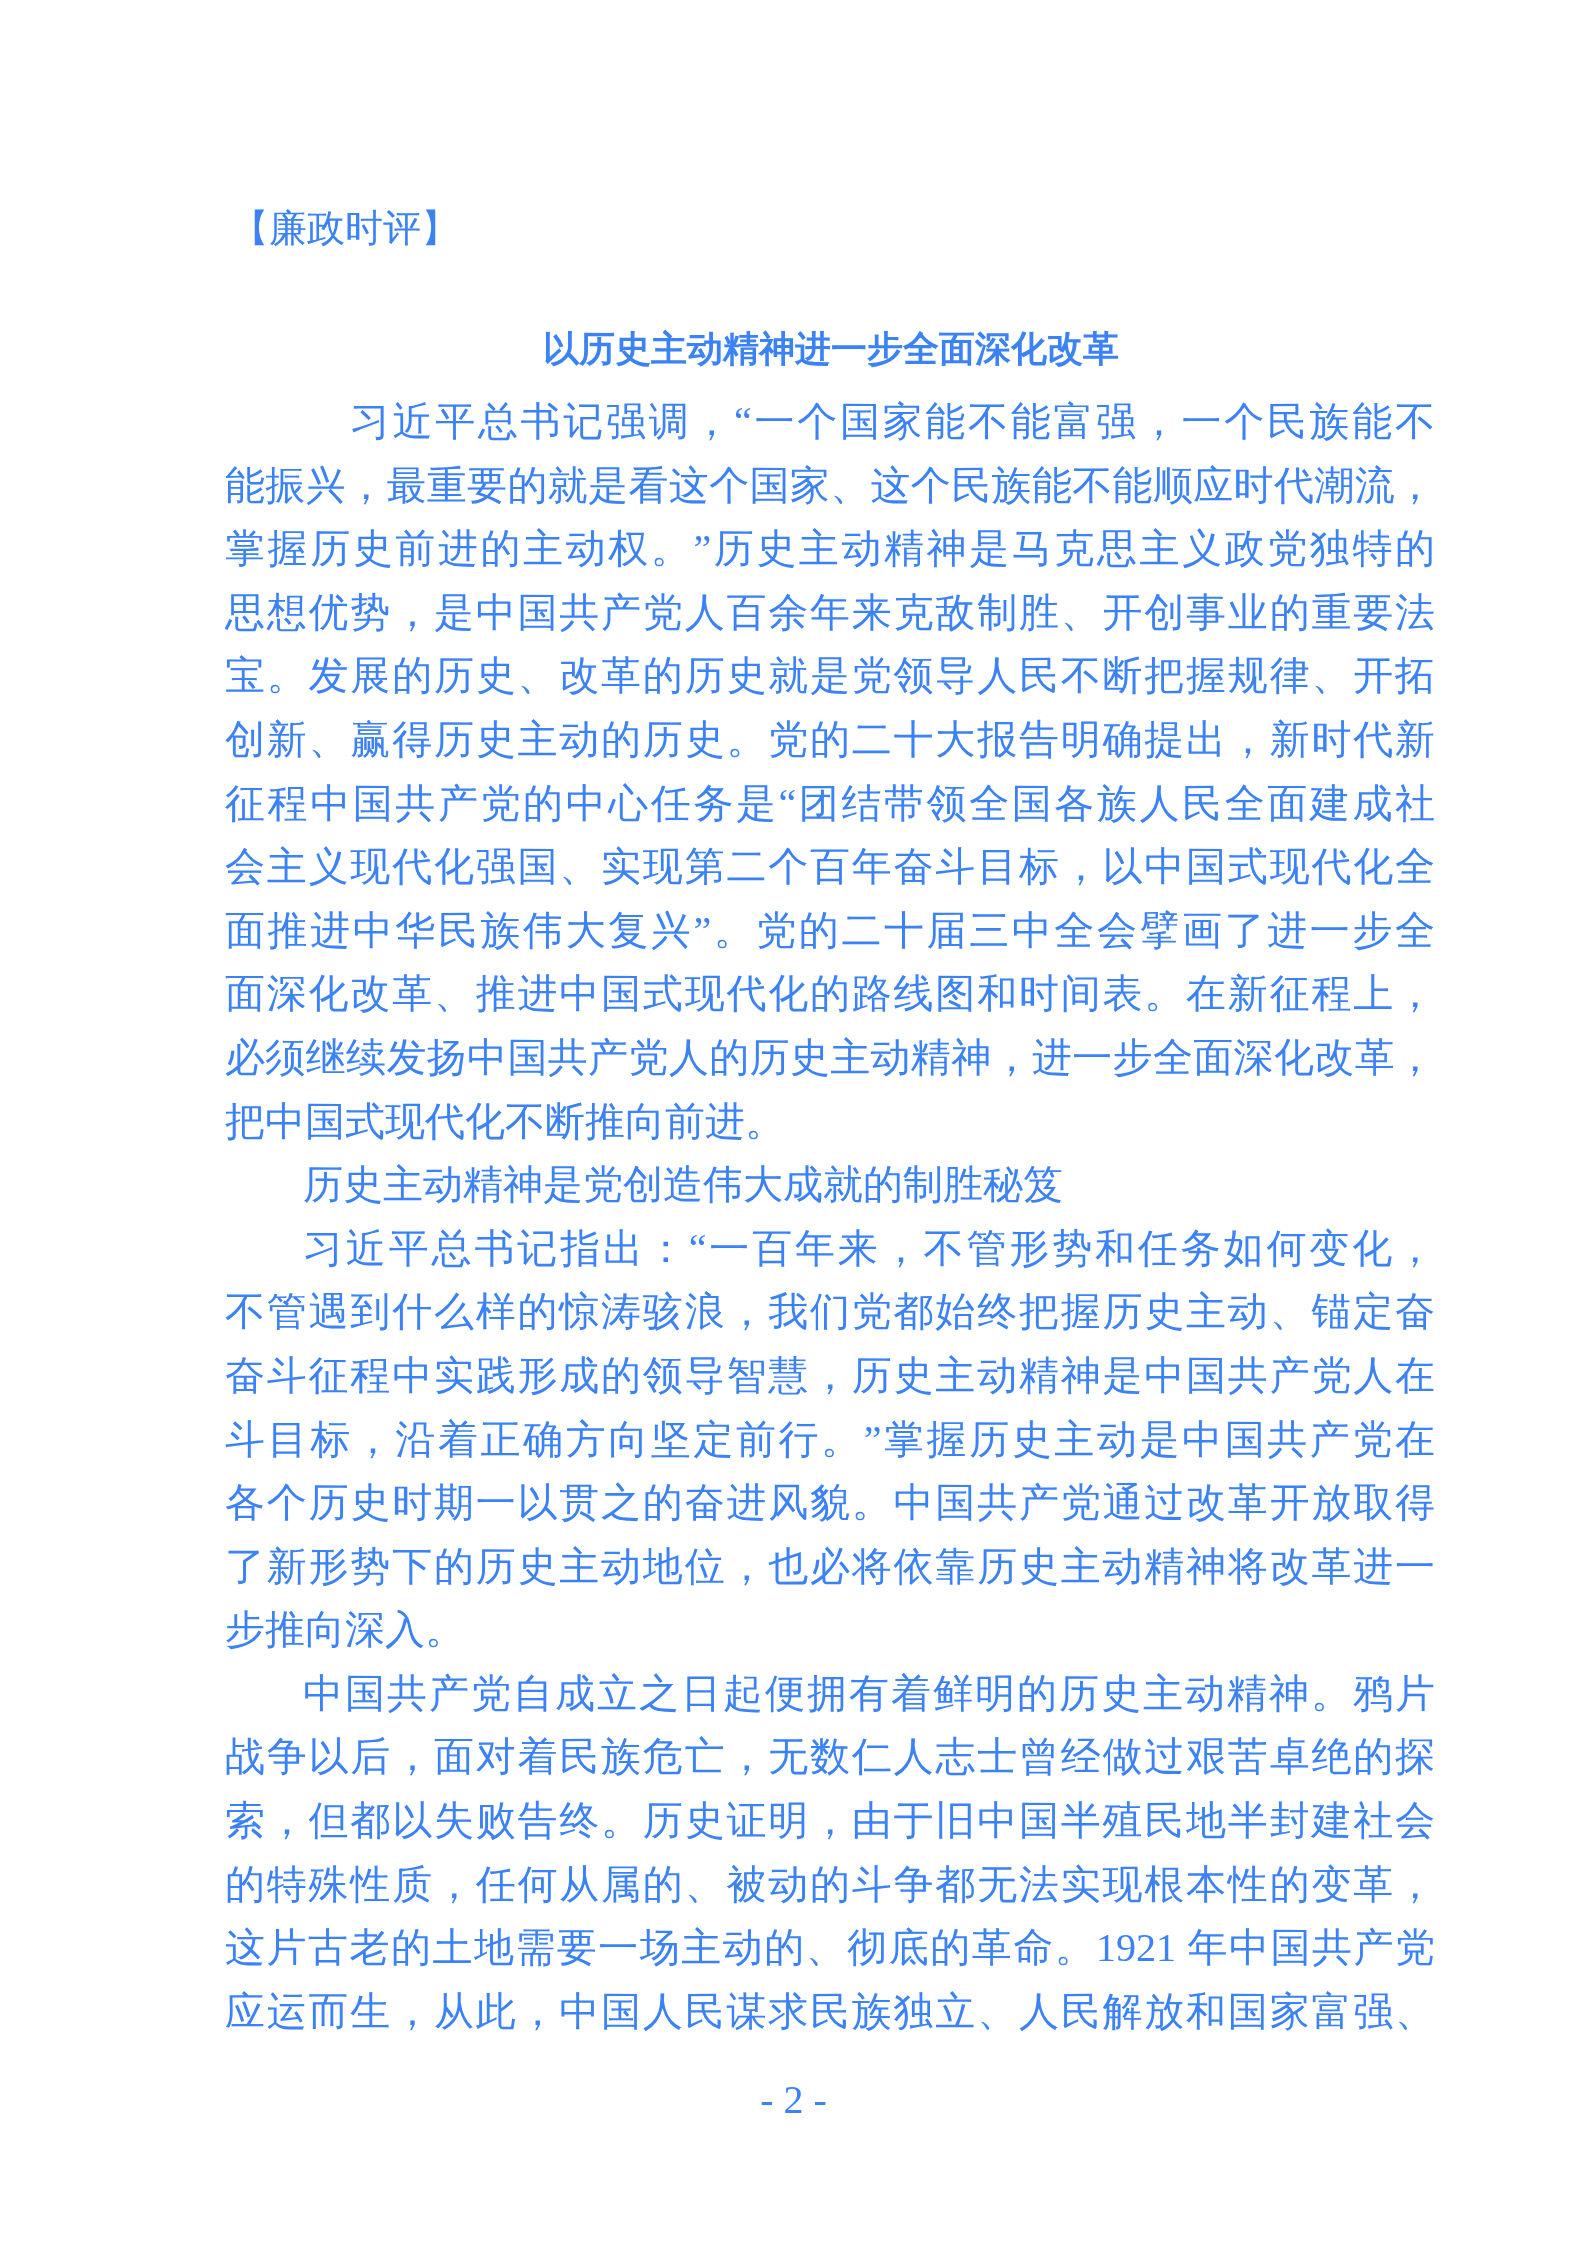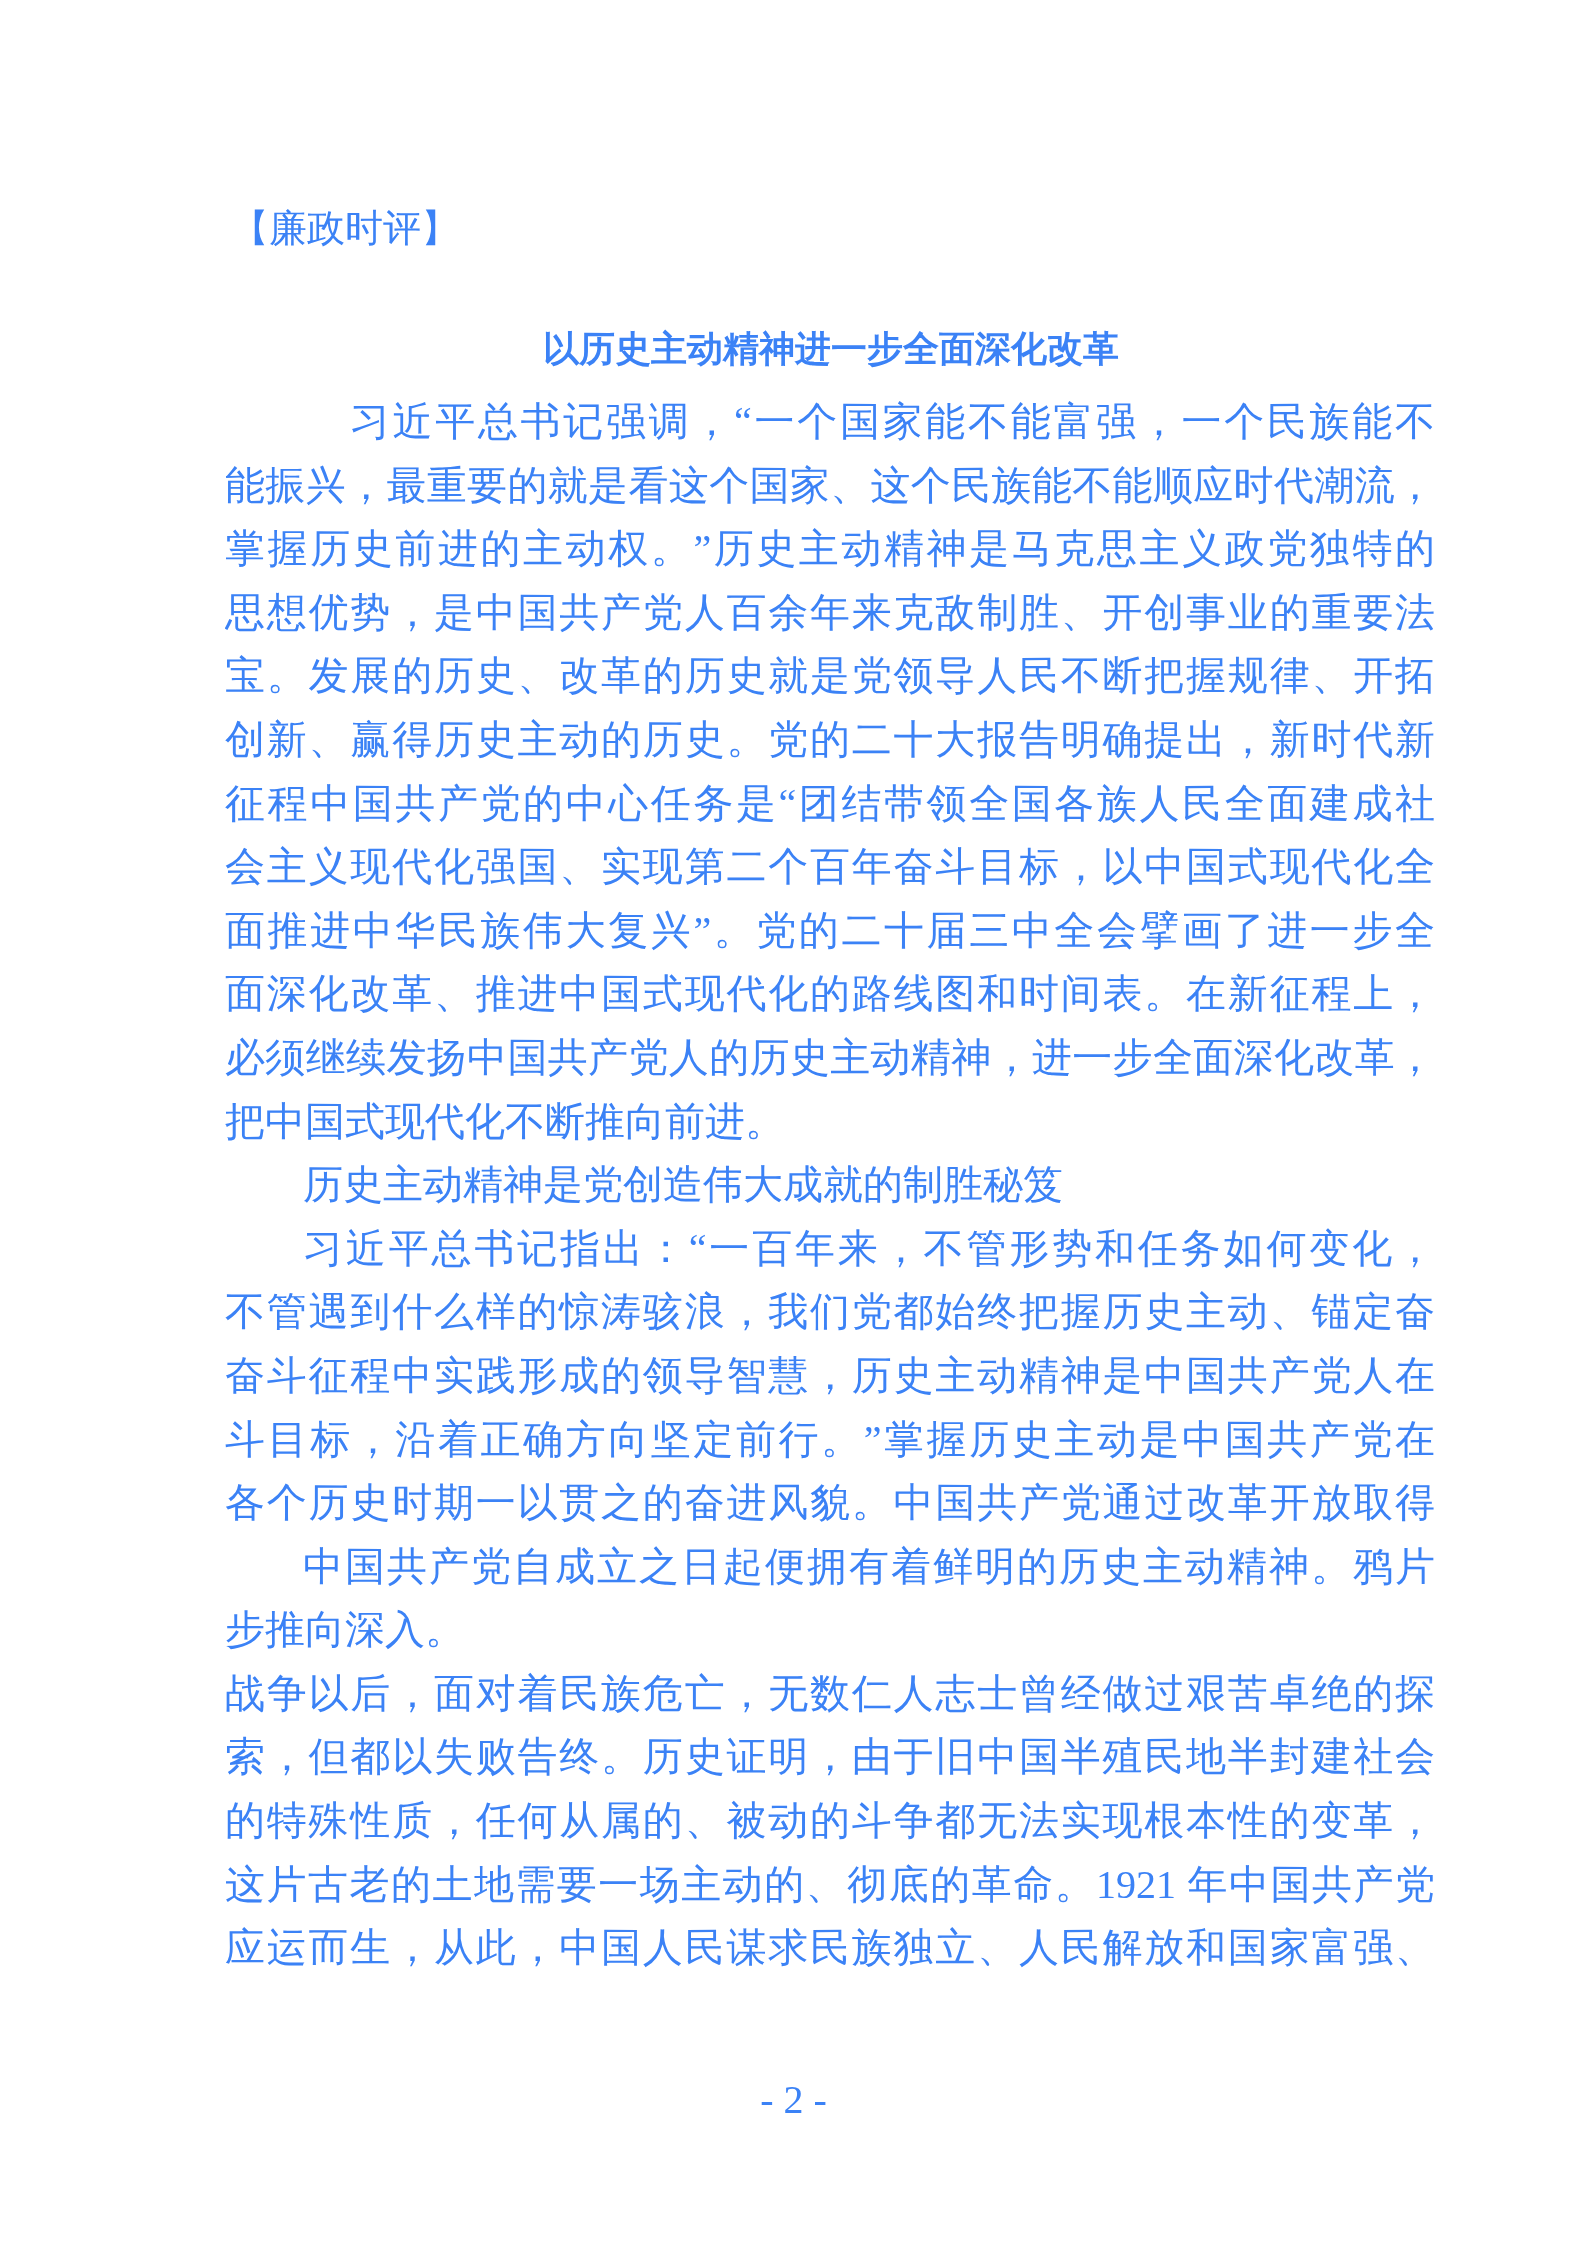--- a/index.html
+++ b/index.html
@@ -83,22 +83,23 @@
       <div class="line fill" style="padding-left: 0px;">面推进中华民族伟大复兴”。党的二十届三中全会擘画了进一步全</div>
       <div class="line fill" style="padding-left: 0px;">面深化改革、推进中国式现代化的路线图和时间表。在新征程上，</div>
       <div class="line fill" style="padding-left: 0px;">必须继续发扬中国共产党人的历史主动精神，进一步全面深化改革，</div>
       <div class="line" style="padding-left: 0px;">把中国式现代化不断推向前进。</div>
       <div class="line" style="padding-left: 78px;">历史主动精神是党创造伟大成就的制胜秘笈</div>
       <div class="line fill" style="padding-left: 78px;">习近平总书记指出：“一百年来，不管形势和任务如何变化，</div>
       <div class="line fill" style="padding-left: 0px;">不管遇到什么样的惊涛骇浪，我们党都始终把握历史主动、锚定奋</div>
       <div class="line fill" style="padding-left: 0px;">奋斗征程中实践形成的领导智慧，历史主动精神是中国共产党人在</div>
       <div class="line fill" style="padding-left: 0px;">斗目标，沿着正确方向坚定前行。”掌握历史主动是中国共产党在</div>
       <div class="line fill" style="padding-left: 0px;">各个历史时期一以贯之的奋进风貌。中国共产党通过改革开放取得</div>
+      <div class="line fill" style="padding-left: 0px;">了新形势下的历史主动地位，也必将依靠历史主动精神将改革进一</div>
+      <div class="line" style="padding-left: 0px;">步推向深入。</div>
       <div class="line fill" style="padding-left: 78px;">中国共产党自成立之日起便拥有着鲜明的历史主动精神。鸦片</div>
-      <div class="line" style="padding-left: 0px;">步推向深入。</div>
       <div class="line fill" style="padding-left: 0px;">战争以后，面对着民族危亡，无数仁人志士曾经做过艰苦卓绝的探</div>
       <div class="line fill" style="padding-left: 0px;">索，但都以失败告终。历史证明，由于旧中国半殖民地半封建社会</div>
       <div class="line fill" style="padding-left: 0px;">的特殊性质，任何从属的、被动的斗争都无法实现根本性的变革，</div>
       <div class="line fill" style="padding-left: 0px;">这片古老的土地需要一场主动的、彻底的革命。1921 年中国共产党</div>
       <div class="line fill" style="padding-left: 0px;">应运而生，从此，中国人民谋求民族独立、人民解放和国家富强、</div>
     </div>
 
   <div class="page-footer">- 2 -</div>
 </div>
 

